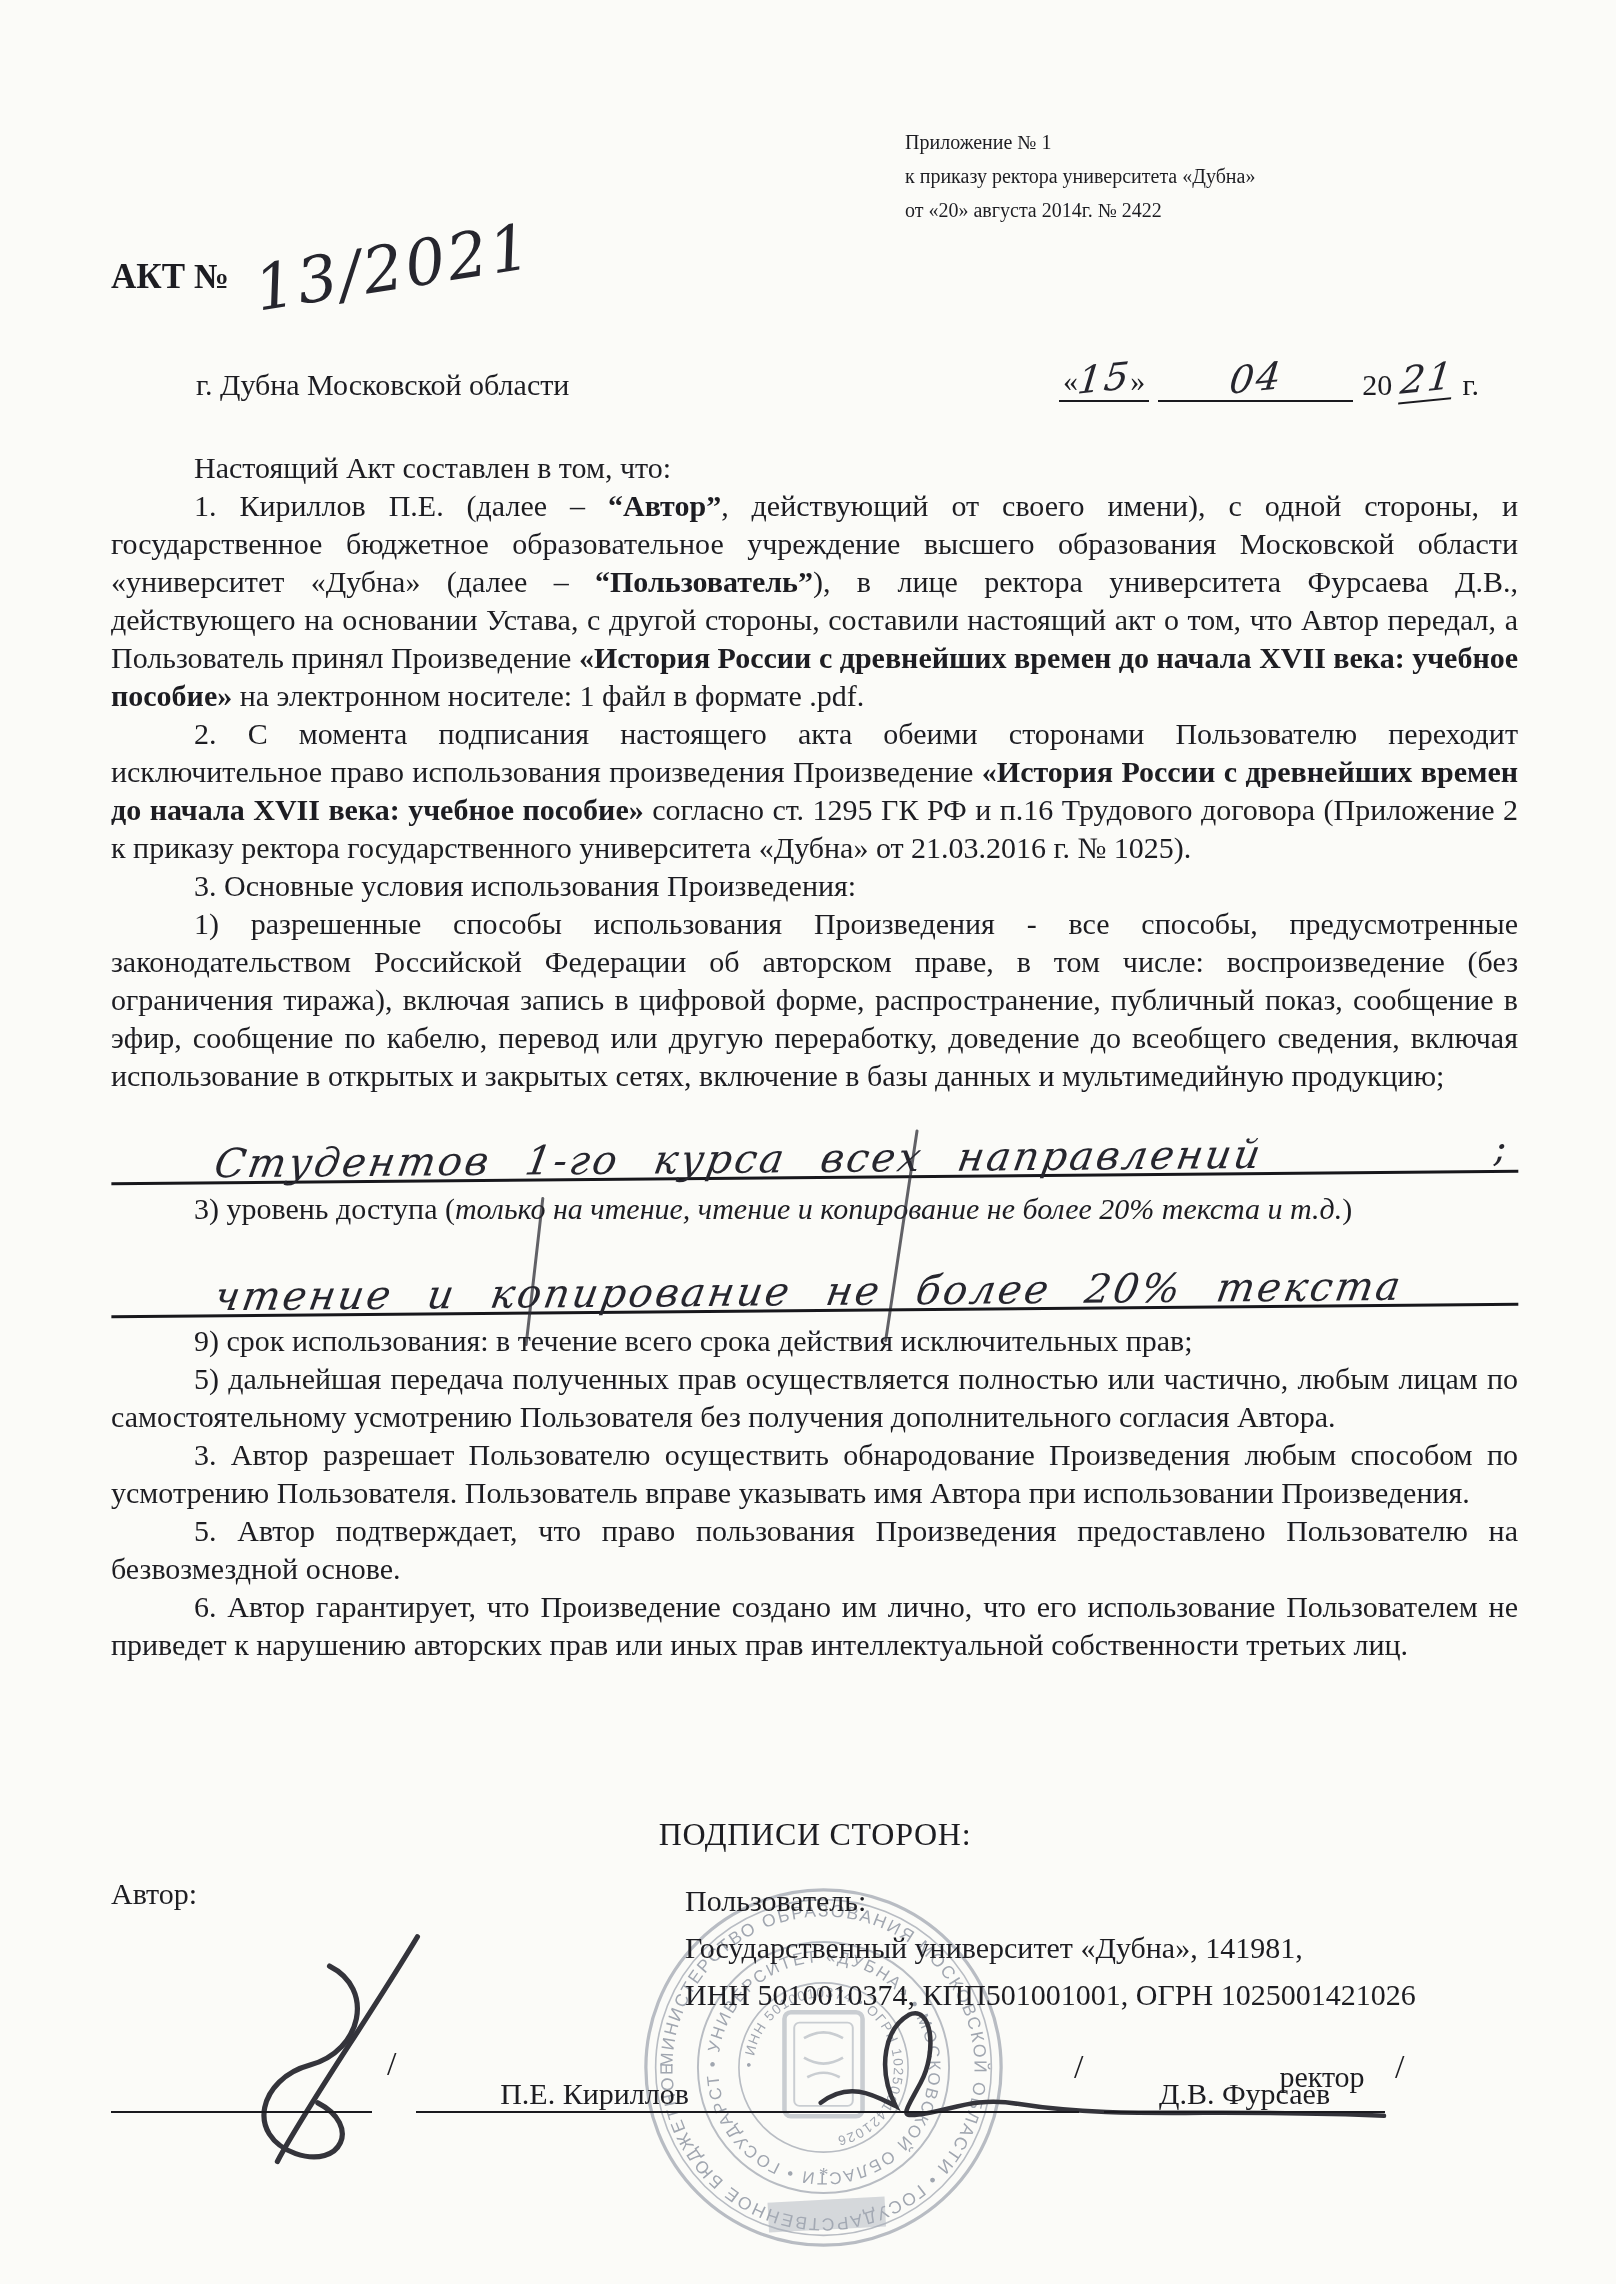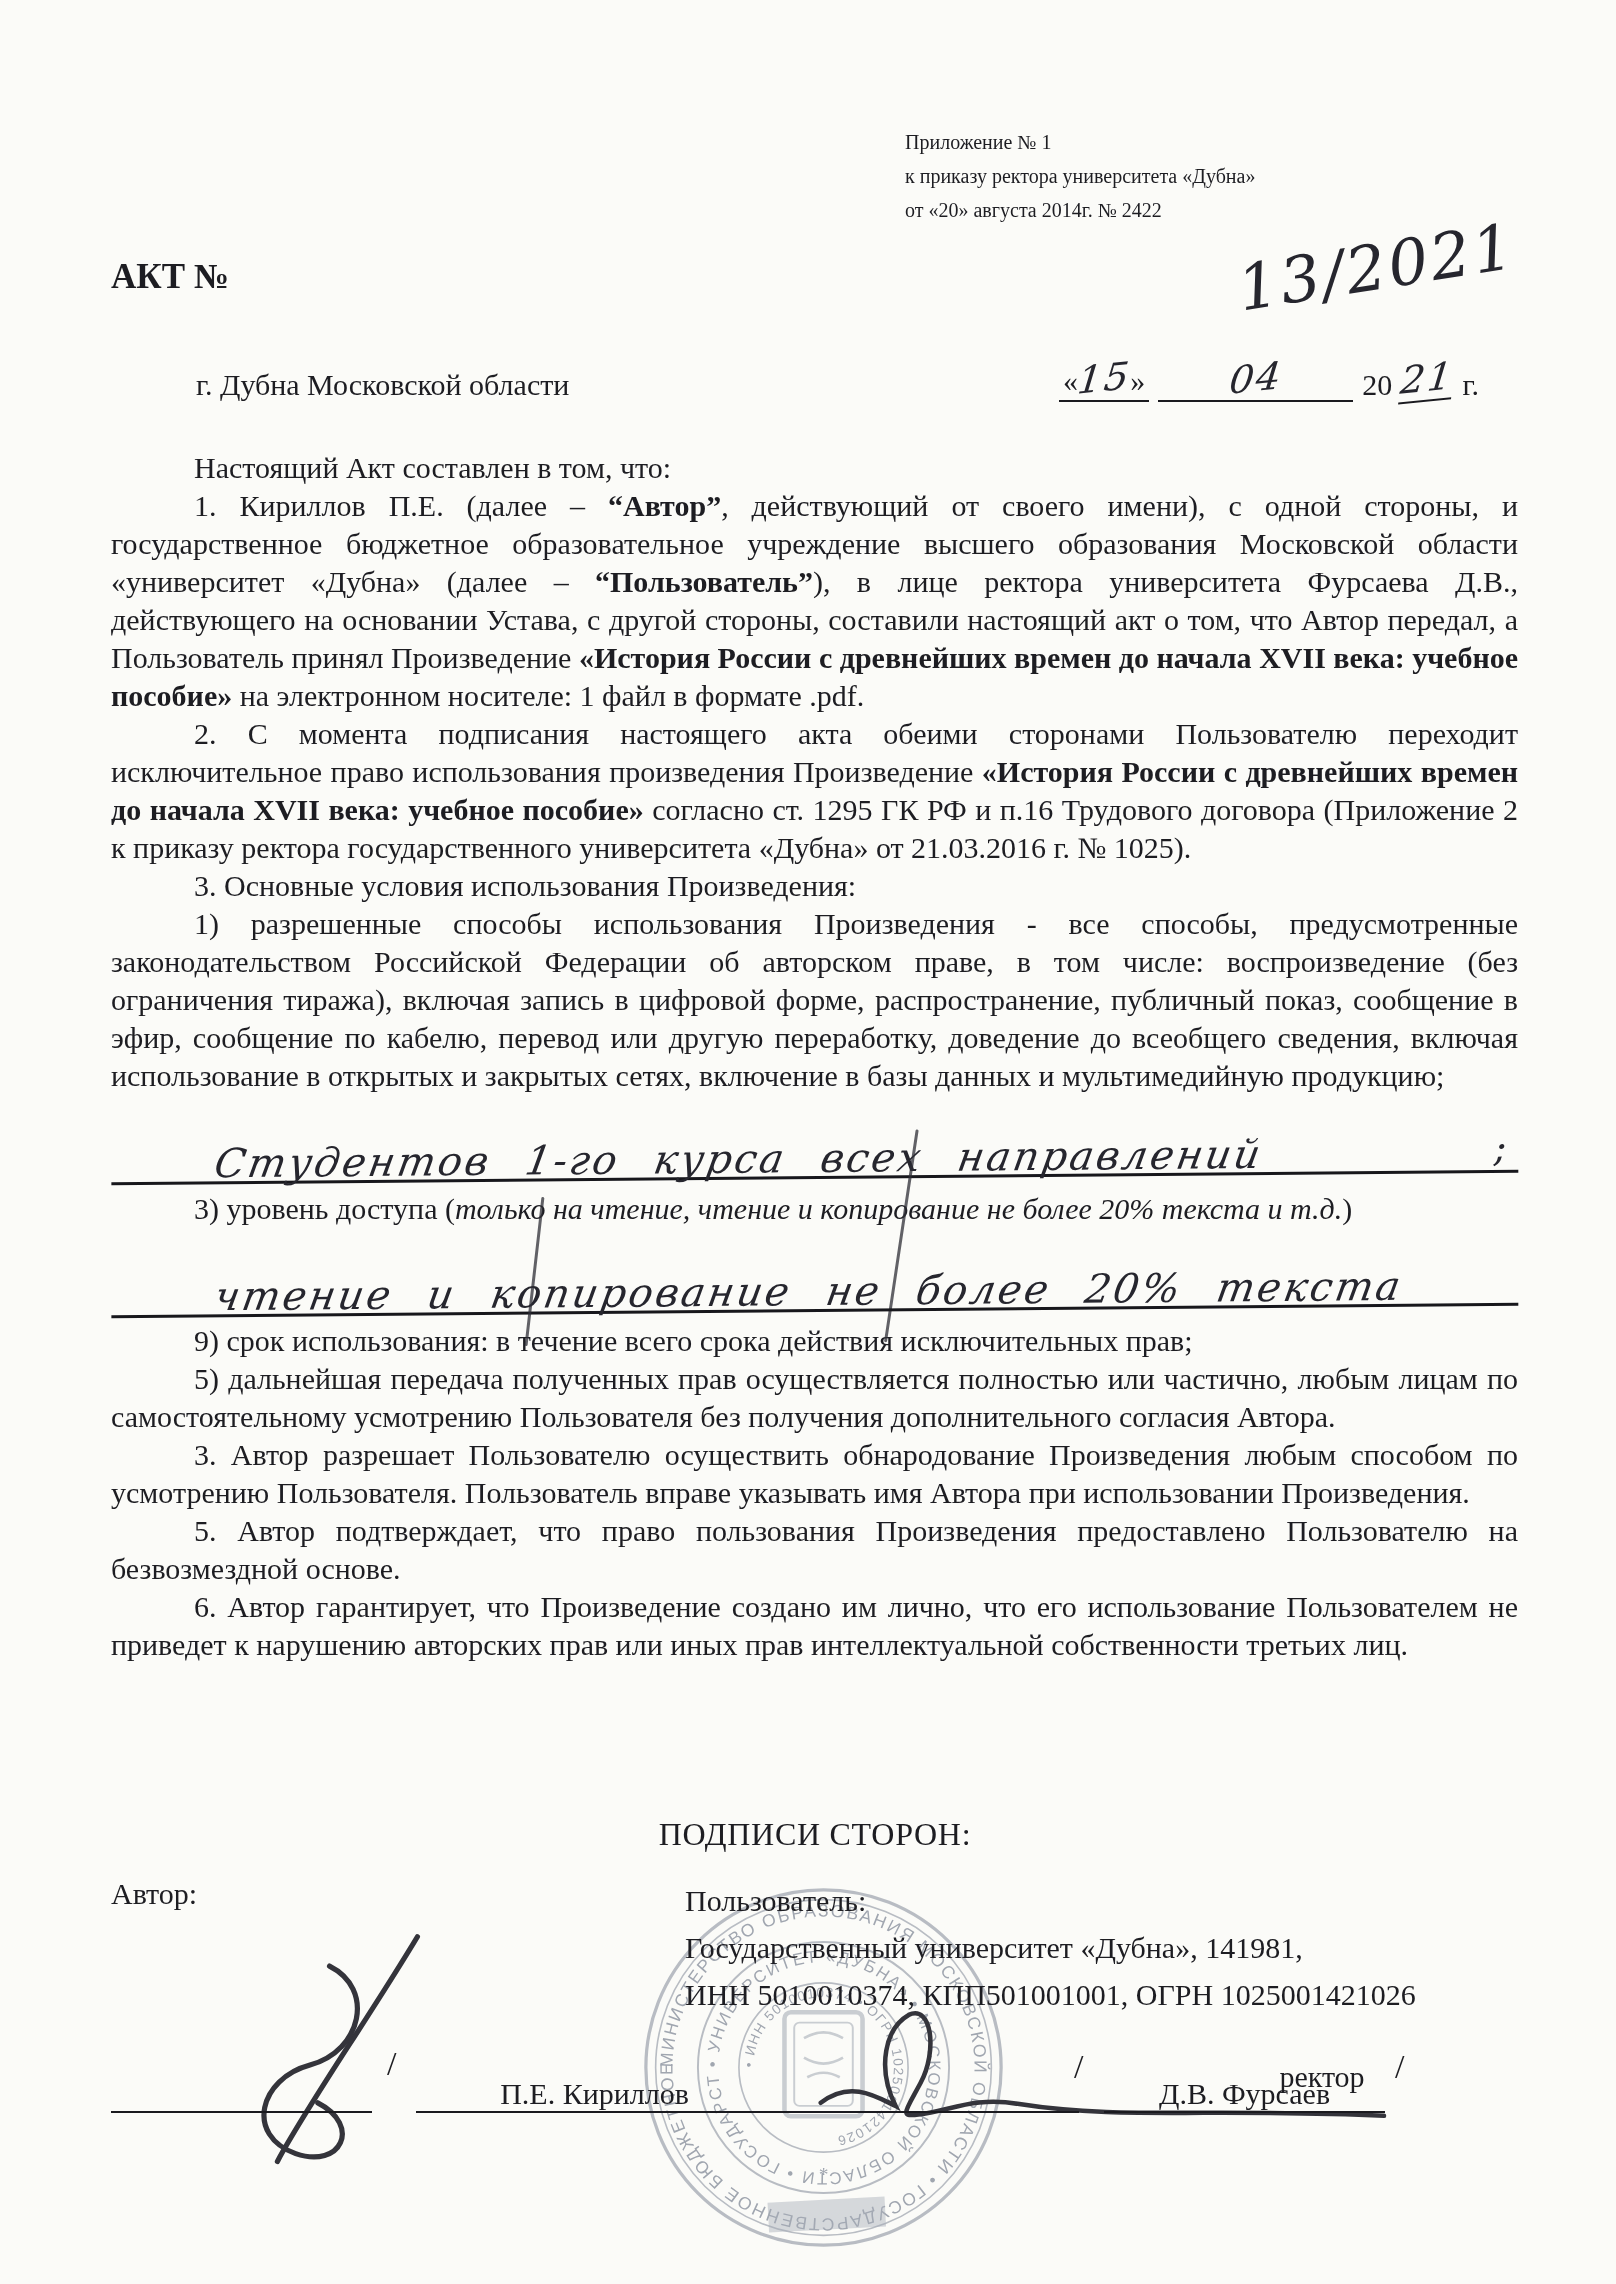--- a/index.html
+++ b/index.html
@@ -10,21 +10,21 @@
   }
   .b{font-weight:bold;}
   .i{font-style:italic;}
 
   
   .header-note{position:absolute;left:905px;top:125px;font-size:20px;line-height:34px;}
 
   
   .content{position:absolute;left:111px;top:240px;width:1407px;}
 
-  .title-line{display:flex;justify-content:space-between;align-items:flex-start;height:78px;}
+  .title-line{display:flex;justify-content:flex-start;align-items:flex-start;height:78px;}
   .act-label{font-weight:bold;font-size:35px;padding-top:17px;}
   .actnum{font-size:63px;letter-spacing:2.6px;margin-left:26px;display:inline-block;
           transform:rotate(-9deg) translateY(-9px);}
   .subtitle{text-align:center;font-weight:bold;font-size:33px;margin-top:0;}
 
   .placedate{display:flex;justify-content:space-between;margin-top:38px;font-size:30px;align-items:flex-end;}
   .place{padding-left:85px;}
   .date-right{display:inline-flex;align-items:flex-end;gap:9px;padding-right:39px;}
   .day-group{border-bottom:2.6px solid #1a1a1f;padding:0 3.9px;}
   .month-group{border-bottom:2.6px solid #1a1a1f;display:inline-block;width:195px;text-align:center;}

